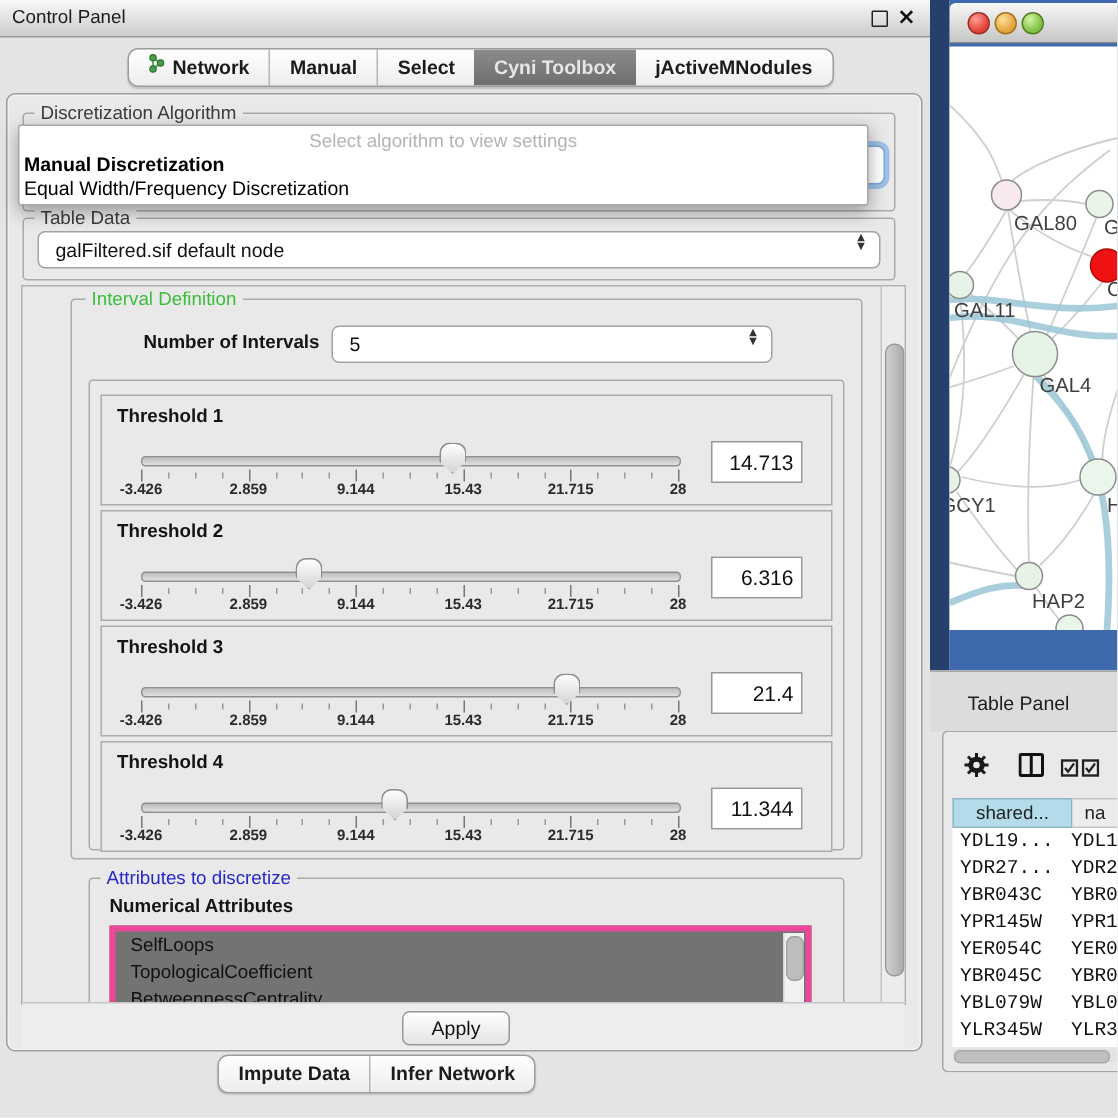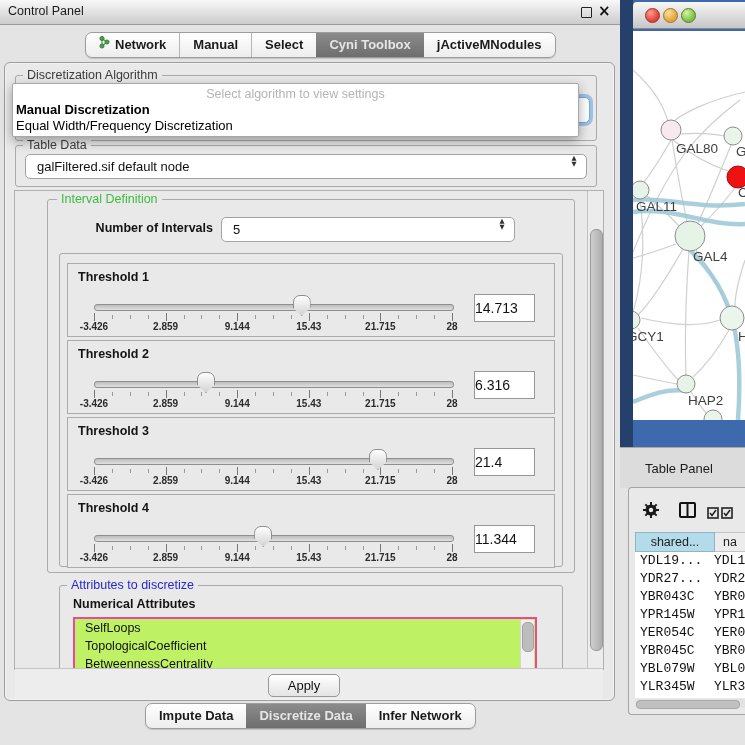--- a/index.html
+++ b/index.html
@@ -63,24 +63,24 @@
          border:1px solid #8d8d8d;border-radius:7px 7px 2px 2px;
          clip-path:polygon(0 0,100% 0,100% 60%,50% 100%,0 60%);z-index:3;}
   .ruler-ticks{position:absolute;left:26px;top:49px;width:358px;height:8px;}
   .tick{position:absolute;width:1px;background:#777;}
   .tick.minor{top:2px;height:4px;background:#999;}
   .tick.major{top:0;height:8px;}
   .ruler-labels{position:absolute;left:26px;top:57px;width:358px;height:12px;}
   .ruler-labels span{position:absolute;width:60px;margin-left:-30px;text-align:center;
                      font-size:10px;font-weight:bold;color:#2b2b2b;}
   .value-box{position:absolute;left:406px;top:30px;width:54px;height:26px;background:#fff;border:1px solid #979797;
-             font-size:14px;color:#111;line-height:26px;padding-right:5px;}
-
-  
-  .attr-list{position:absolute;left:58px;top:426px;width:460px;height:62px;background:#bef264;border:2px solid #ec4899;}
+             font-size:14px;color:#111;text-align:right;line-height:26px;padding-right:5px;}
+
+  
+  .attr-list{position:absolute;left:58px;top:426px;width:460px;height:62px;background:#737373;border:4px solid #ec4899;}
   .attr-item{padding-left:10px;font-size:12.5px;color:#111;line-height:18px;white-space:nowrap;}
   .listscroll{position:absolute;right:1px;top:1px;width:13px;height:60px;background:#f1f1f1;border-left:1px solid #d5d5d5;}
   .listscroll .thumbv{position:absolute;left:1px;top:2px;width:10px;height:28px;background:#bdbdbd;
                       border:1px solid #a2a2a2;border-radius:5px;}
 
   .apply-strip{left:15px;top:668px;width:588px;height:30px;background:#ededed;border-top:1px solid #c6c6c6;z-index:6;}
   .apply-btn{position:absolute;left:253px;top:5px;width:70px;height:21px;background:linear-gradient(#ffffff,#e4e4e4);
              border:1px solid #989898;border-radius:5px;font-size:13px;color:#111;text-align:center;line-height:21px;}
 
   
@@ -364,23 +364,20 @@
     </div>
   </div>
 
   <div class="abs apply-strip">
     <div class="apply-btn">Apply</div>
   </div>
 
   <div class="seg" style="left:145px;top:703px;">
     <div class="seg-btn">
         <span>Impute Data</span>
-      </div>
-    <div class="seg-btn sel">
-        <span>Discretize Data</span>
       </div>
     <div class="seg-btn">
         <span>Infer Network</span>
       </div>
   </div>
 
   <div class="abs net-strip"></div>
   <div class="abs net-window">
     <div class="net-titlebar">
       <span class="tl red"></span>

